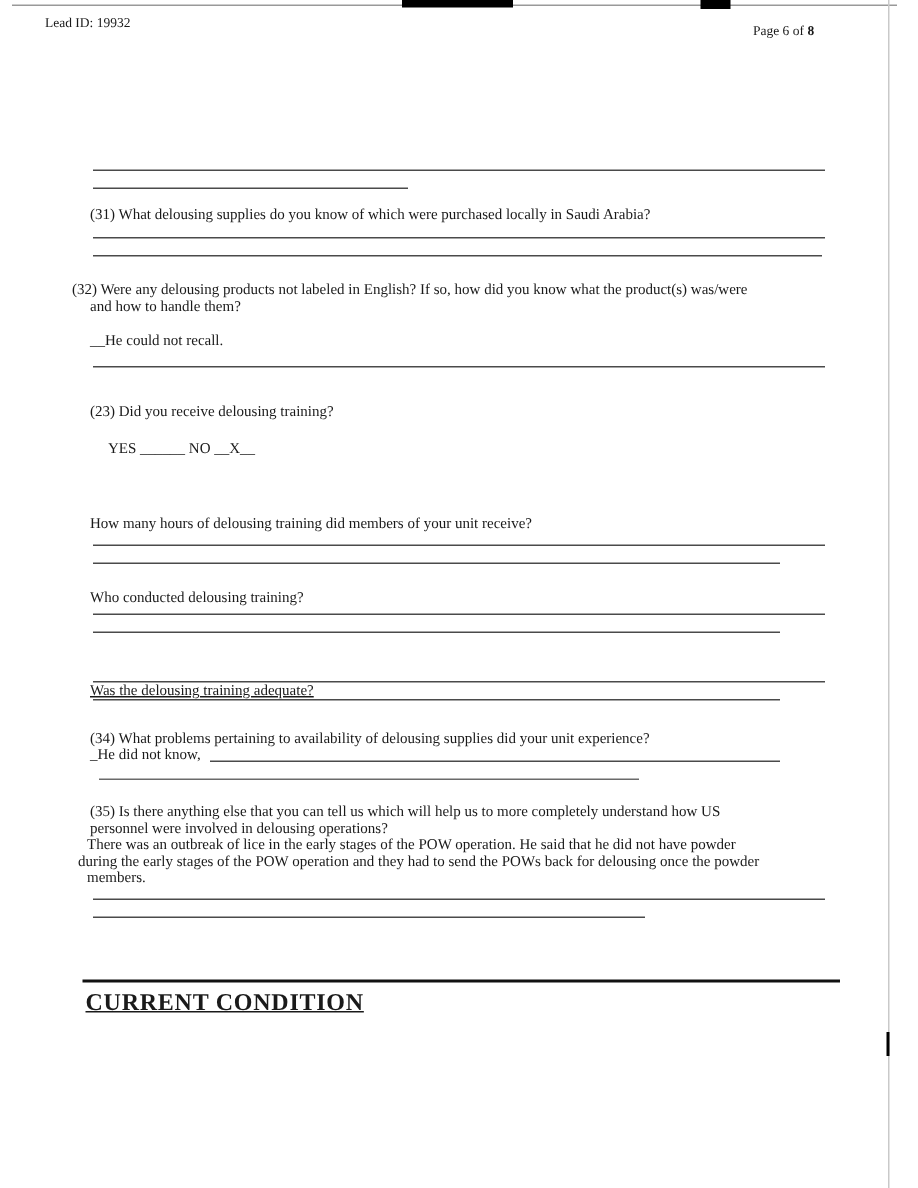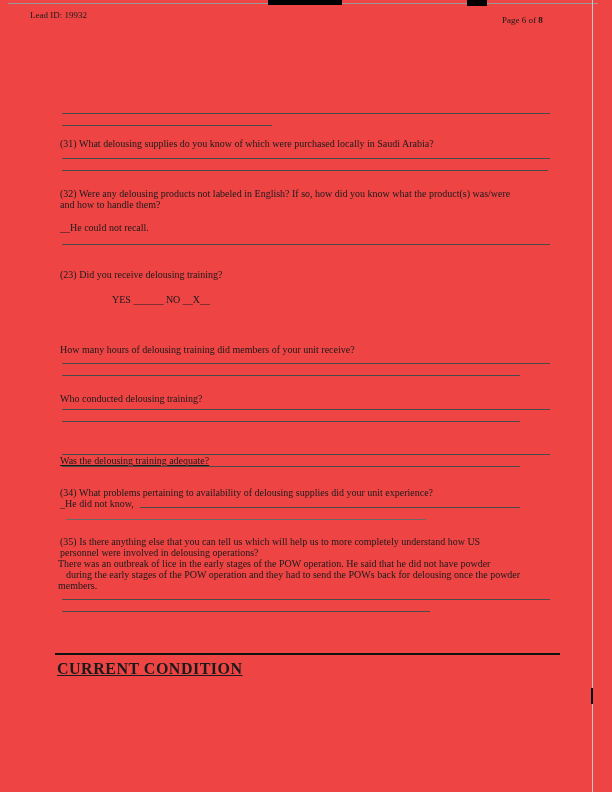--- a/index.html
+++ b/index.html
@@ -1,20 +1,20 @@
 <!DOCTYPE html>
 <html><head>
 <meta charset="utf-8">
 <style>
   html,body{margin:0;padding:0;background:#e8e8e8;}
   .page{
     position:relative;
     width:612px;height:792px;
     margin:0 auto;
-    background:#ef4444;
+    background:#ffffff;
     overflow:hidden;
     font-family:"Liberation Serif", serif;
     color:#1a1a1a;
   }
   .t{position:absolute;font-size:10px;white-space:nowrap;}
   .small{font-size:9px;}
   .rule{position:absolute;height:1px;background:#4a4a4a;}
   .rule.light{background:#6a6a6a;}
   .thickrule{position:absolute;height:2px;background:#111;}
   .artifact{position:absolute;background:#000;}
@@ -43,27 +43,27 @@
     <span class="bold">8</span>
   </div>
 
   <div class="rule" style="top:113px;left:62px;width:488px;"></div>
   <div class="rule" style="top:125px;left:62px;width:210px;"></div>
 
   <div class="t" style="top:138px;left:60px;text-align:right;">(31)  What delousing supplies do you know of which were purchased locally in Saudi Arabia?</div>
   <div class="rule" style="top:158px;left:62px;width:488px;"></div>
   <div class="rule" style="top:170px;left:62px;width:486px;"></div>
 
-  <div class="t" style="top:188px;left:60px;">(32)  Were any delousing products not labeled in English?  If so, how did you know what the product(s) was/were</div>
+  <div class="t" style="top:188px;left:48px;">(32)  Were any delousing products not labeled in English?  If so, how did you know what the product(s) was/were</div>
   <div class="t" style="top:199px;left:60px;">and how to handle them?</div>
   <div class="t" style="top:222px;left:60px;">__He could not recall.</div>
   <div class="rule" style="top:244px;left:62px;width:488px;"></div>
 
   <div class="t" style="top:269px;left:60px;">(23)  Did you receive delousing training?</div>
-  <div class="t" style="top:294px;left:72px;margin-left:40px;">YES ______   NO __X__</div>
+  <div class="t" style="top:294px;left:72px;">YES ______   NO __X__</div>
 
 
   <div class="t" style="top:344px;left:60px;">How many hours of delousing training did members of your unit receive?</div>
   <div class="rule" style="top:363px;left:62px;width:488px;"></div>
   <div class="rule" style="top:375px;left:62px;width:458px;"></div>
 
   <div class="t" style="top:393px;left:60px;">Who conducted delousing training?</div>
   <div class="rule" style="top:409px;left:62px;width:488px;"></div>
   <div class="rule" style="top:421px;left:62px;width:458px;"></div>
 
@@ -72,21 +72,21 @@
   <div class="rule" style="top:466px;left:62px;width:458px;"></div>
 
   <div class="t" style="top:487px;left:60px;">(34)  What problems pertaining to availability of delousing supplies did your unit experience?</div>
   <div class="t" style="top:498px;left:60px;">_He did not know,</div>
   <div class="rule" style="top:507px;left:140px;width:380px;"></div>
   <div class="rule light" style="top:519px;left:66px;width:360px;"></div>
 
   <div class="t" style="top:536px;left:60px;">(35)  Is there anything else that you can tell us which will help us to more completely understand how US</div>
   <div class="t" style="top:558px;left:58px;">There was an outbreak of lice in the early stages of the POW operation.  He said that he did not have powder</div>
   <div class="t" style="top:547px;left:60px;">personnel were involved in delousing operations?</div>
-  <div class="t" style="top:569px;left:66px;">during the early stages of the POW operation and they had to send the POWs back for delousing once the powder</div>
+  <div class="t" style="top:569px;left:52px;">during the early stages of the POW operation and they had to send the POWs back for delousing once the powder</div>
   <div class="t" style="top:580px;left:58px;">members.</div>
   <div class="rule" style="top:599px;left:62px;width:488px;"></div>
   <div class="rule" style="top:611px;left:62px;width:368px;"></div>
 
   <div class="thickrule" style="top:653px;left:55px;width:505px;"></div>
   <div class="section-title" style="top:660px;left:57px;">CURRENT CONDITION</div>
 
 </div>
 
 </body></html>

